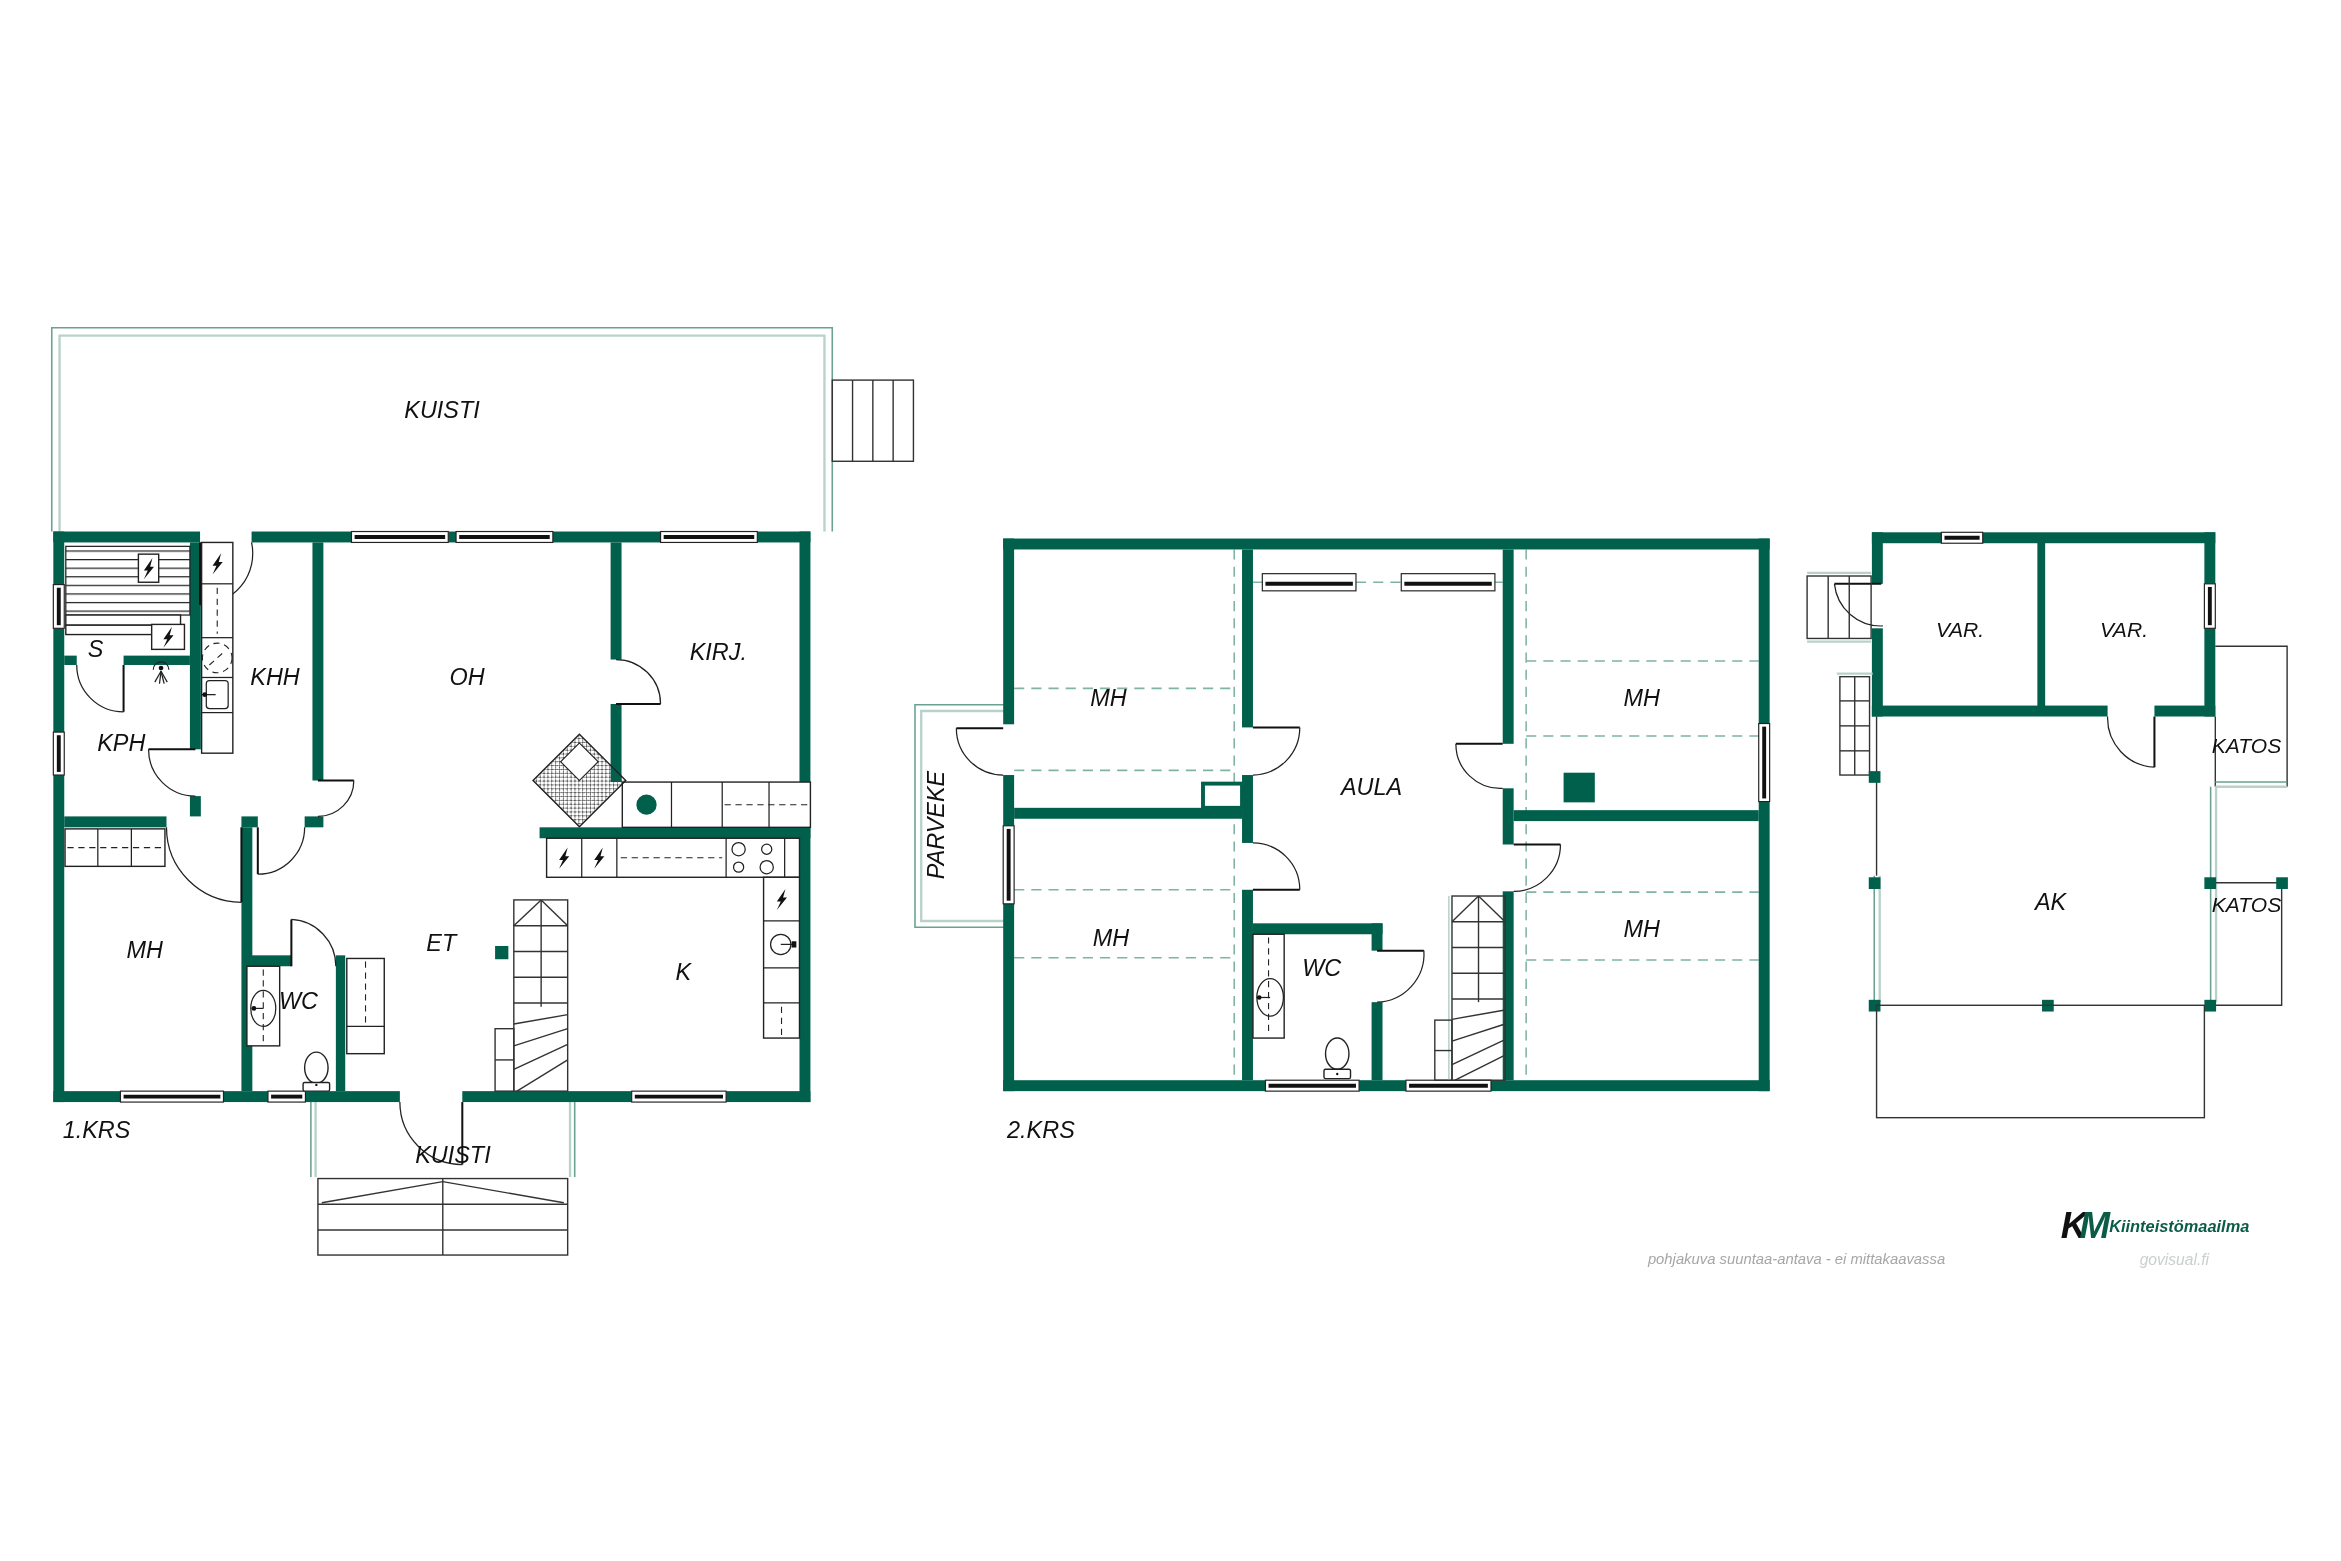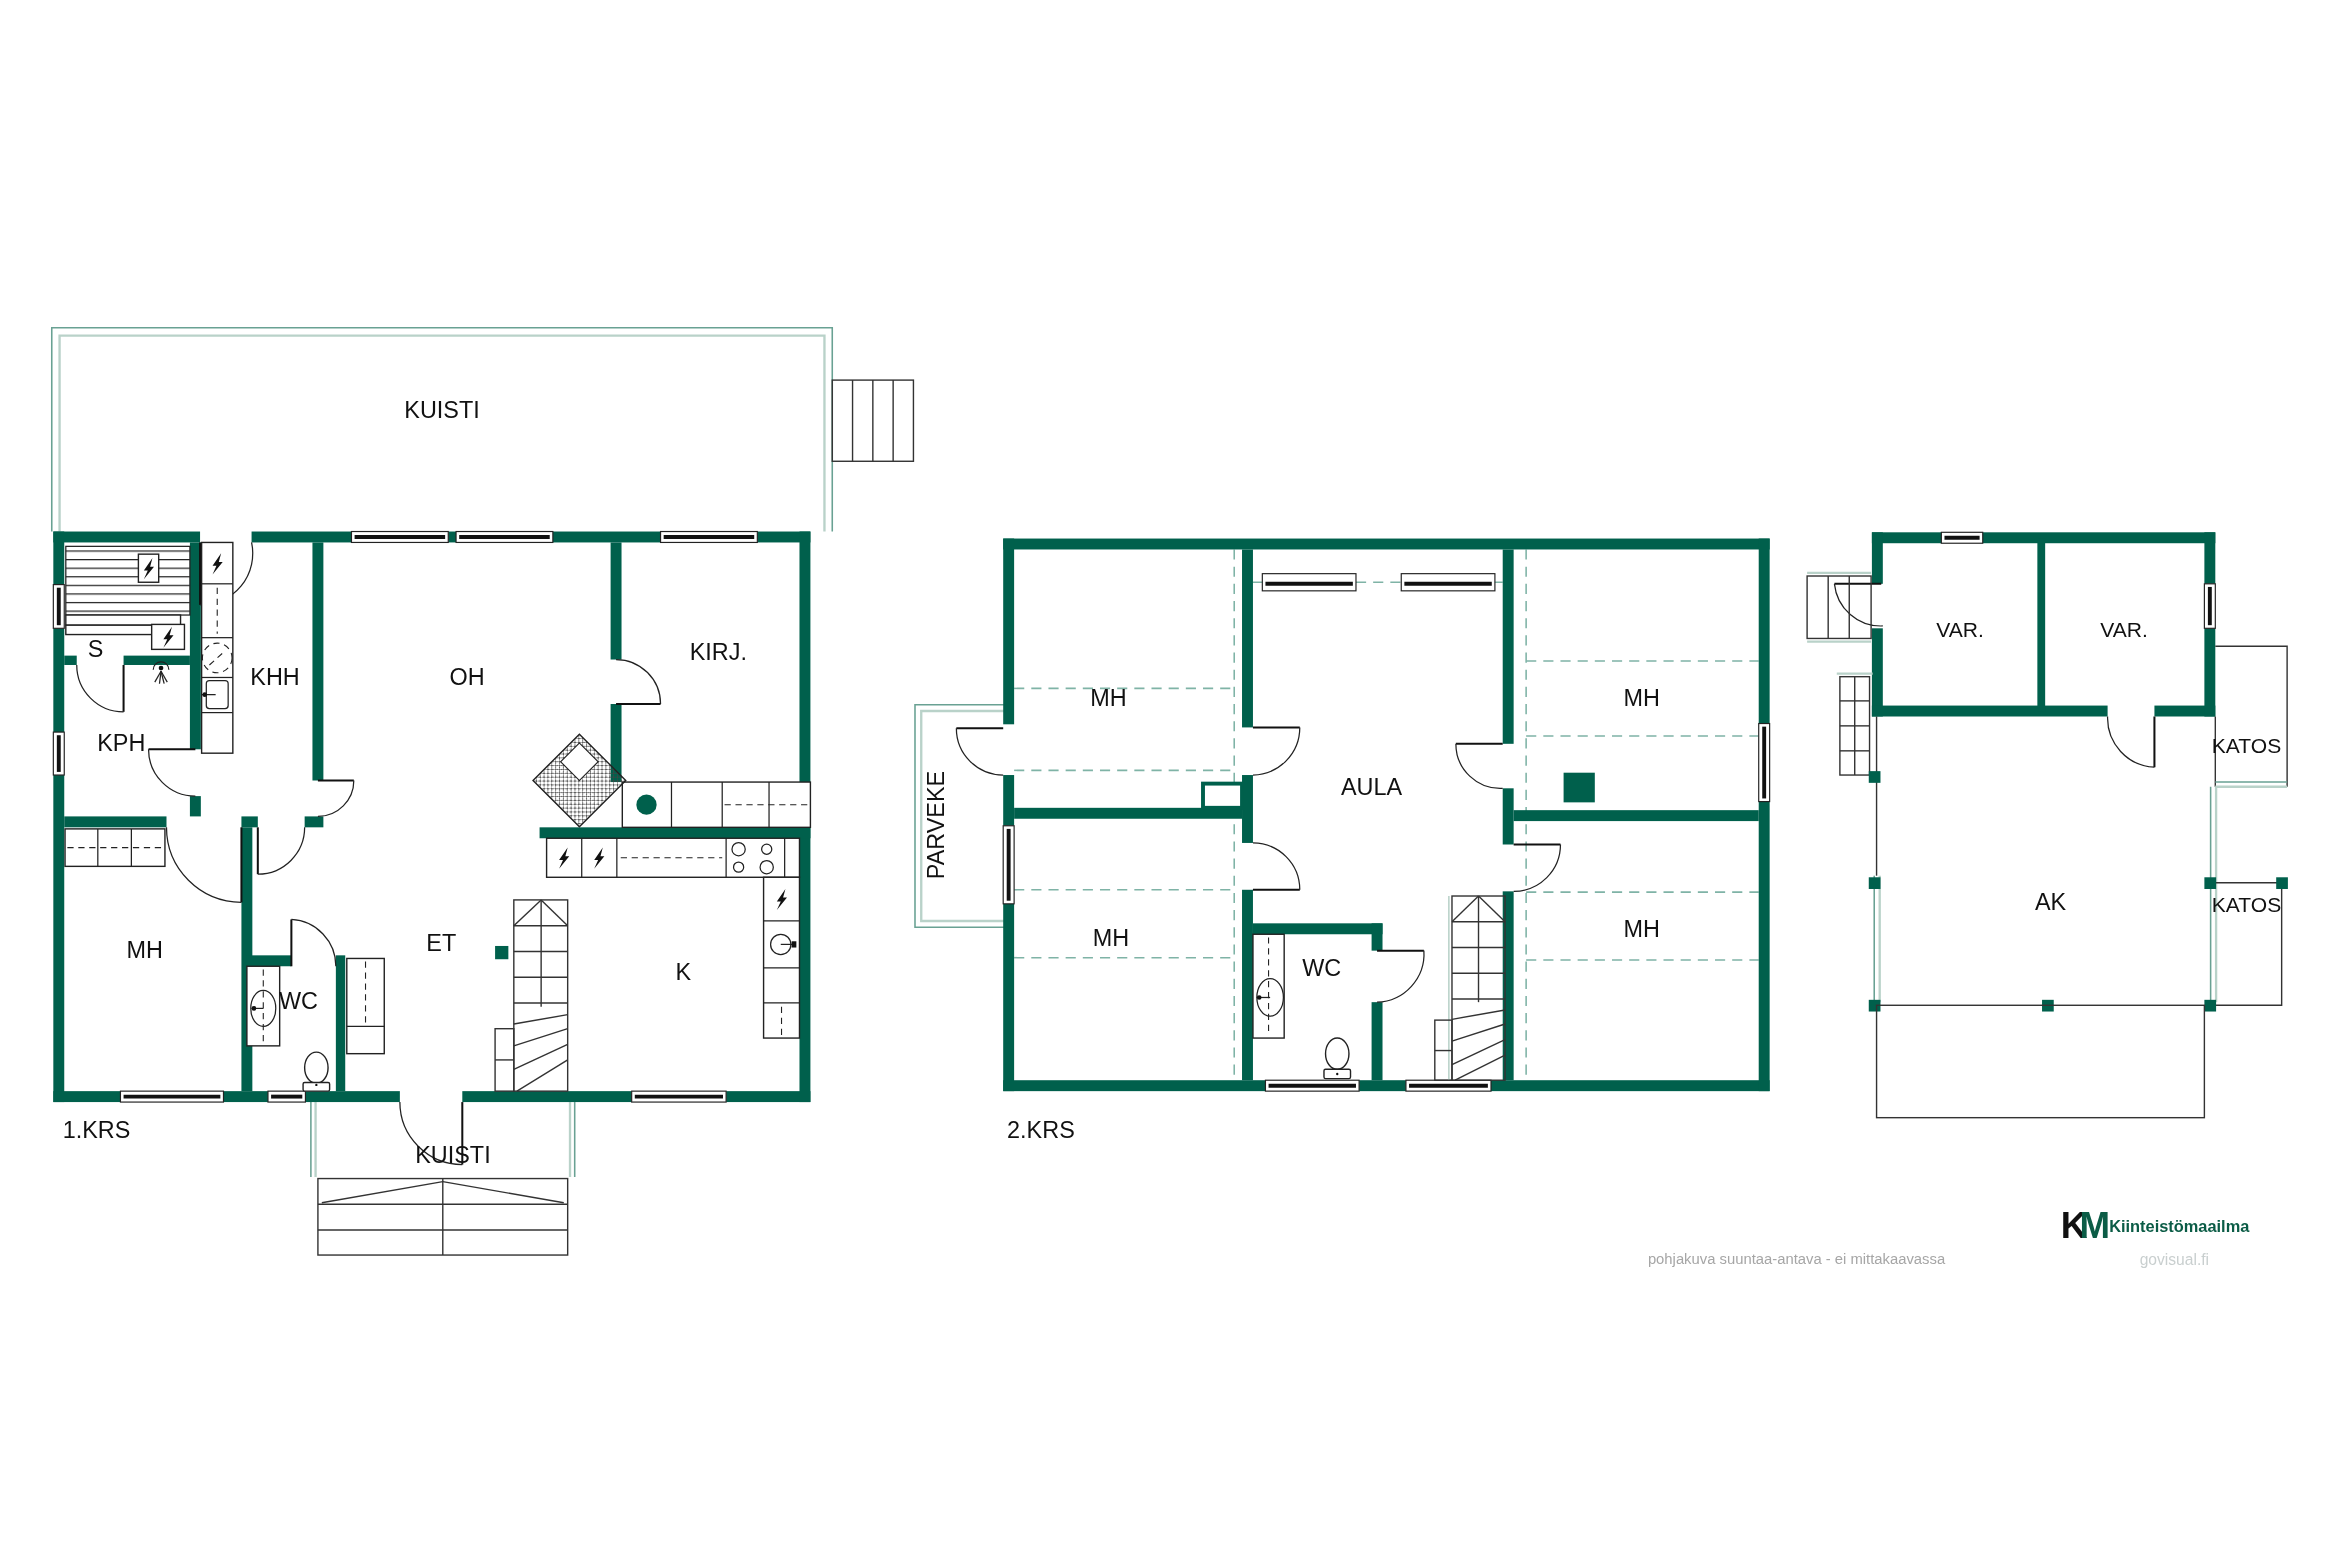--- a/index.html
+++ b/index.html
@@ -1,16 +1,16 @@
 <!DOCTYPE html>
 <html style="font-size:12.5px"><head>
 <meta charset="utf-8">
 <style>
   html,body{margin:0;padding:0;background:#ffffff;}
-  .canvas{position:relative;width:2342px;height:1561px;background:#fff;overflow:hidden;}
+  .canvas{position:relative;width:2342px;height:1561px;background:#fff;overflow:hidden;font-style:italic;}
   svg{position:absolute;left:0;top:0;}
   
   .wall{fill:#00604C;}
   .post{fill:#00604C;}
   .nib{fill:#ffffff;stroke:#00604C;stroke-width:5;}
   .fix{fill:#ffffff;stroke:#222222;stroke-width:1.8;}
   .fixl{fill:none;stroke:#222222;stroke-width:1.6;}
   .thin{fill:none;stroke:#333333;stroke-width:1.8;}
   .leaf{stroke:#111111;stroke-width:2.6;fill:none;}
   .arc{fill:none;stroke:#222222;stroke-width:1.6;}

